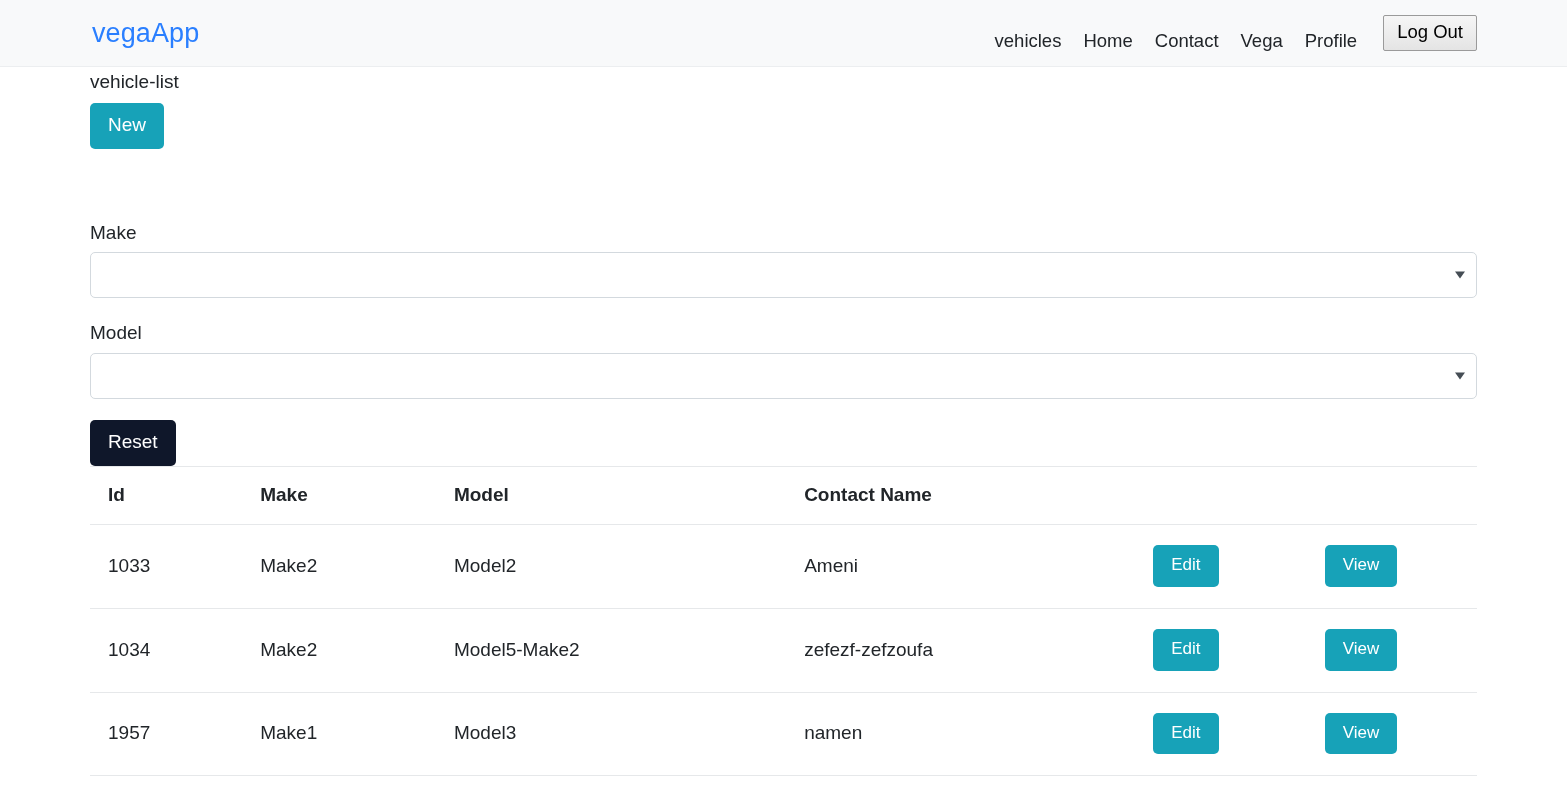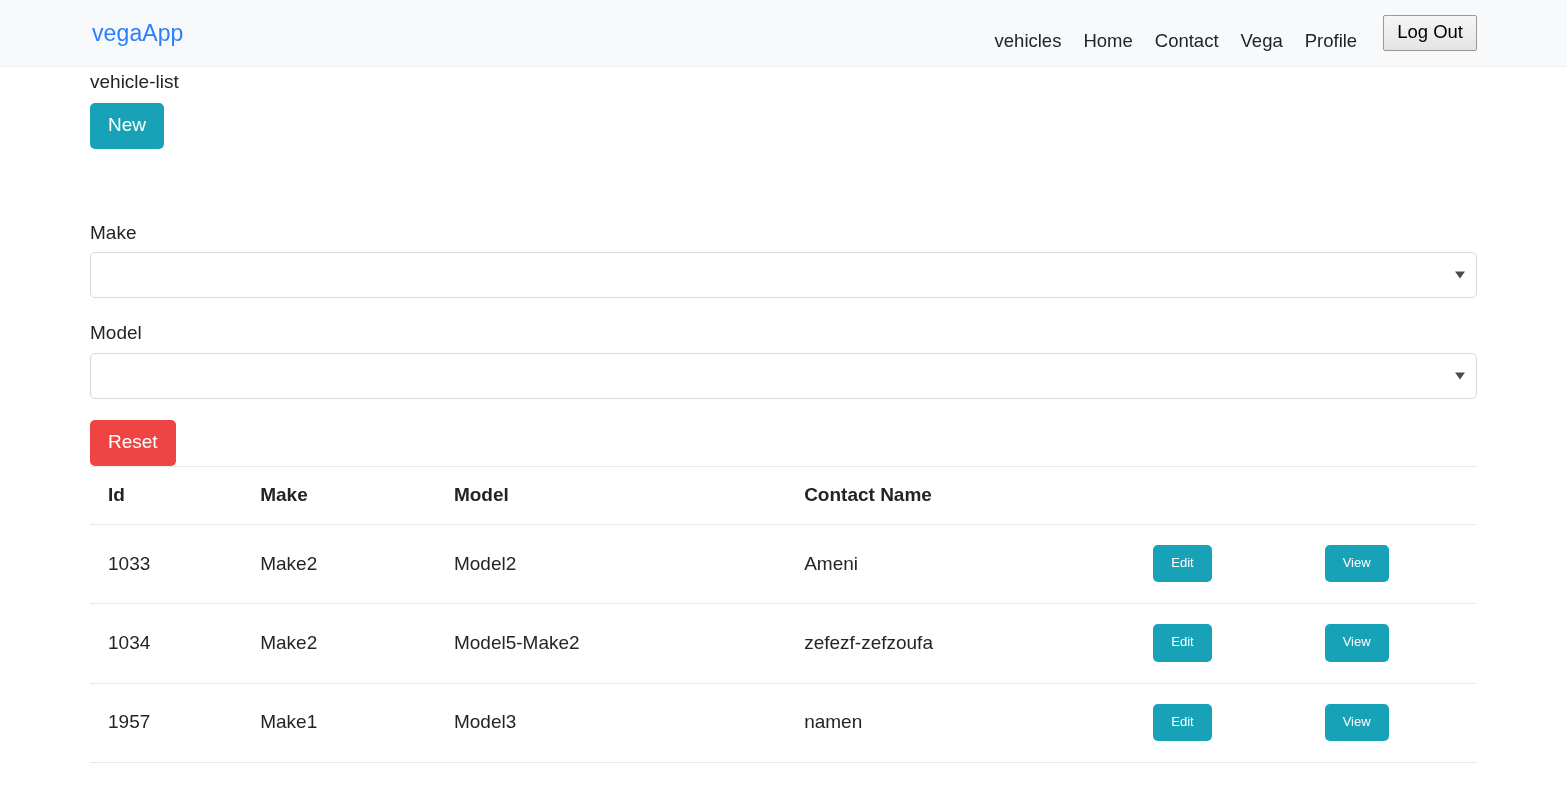--- a/index.html
+++ b/index.html
@@ -18,21 +18,21 @@
   .navbar {
     position: relative;
     height: 67px;
     background: #f8f9fa;
     border-bottom: 1px solid #eceef0;
     display: flex;
     align-items: center;
     padding: 0 90px 0 92px;
   }
   .navbar-brand {
-    font-size: 23px;
+    font-size: 27px;
     color: #2a7fff;
     text-decoration: none;
     letter-spacing: 0.1px;
     line-height: 1;
     cursor: pointer;
   }
   .nav-right {
     margin-left: auto;
     display: flex;
     align-items: flex-end;
@@ -79,21 +79,21 @@
     border-radius: 5px;
     color: #ffffff;
     cursor: pointer;
     text-align: center;
   }
   .btn-info {
     background: #17a2b8;
     padding: 12px 18px 13px 18px;
   }
   .btn-primary {
-    background: #ef4444;
+    background: #0f172a;
     padding: 12px 18px 13px 18px;
   }
   .btn-new { margin-top: 9px; }
 
   .form-group { margin: 0; }
   .form-label {
     display: block;
     font-size: 19px;
     color: #212529;
     margin-bottom: 8px;
@@ -163,21 +163,21 @@
   .cell-btn {
     padding-top: 12px;
     padding-bottom: 12px;
   }
   .btn-cell {
     background: #17a2b8;
     border: none;
     border-radius: 5px;
     color: #ffffff;
     font-family: "Liberation Sans", sans-serif;
-    font-size: 13px;
+    font-size: 17px;
     line-height: 1.1;
     padding: 11px 18px 12px 18px;
     cursor: pointer;
   }
 </style>
 </head>
 <body>
 
 <div class="navbar">
   <a class="navbar-brand" href="#">vegaApp</a>

